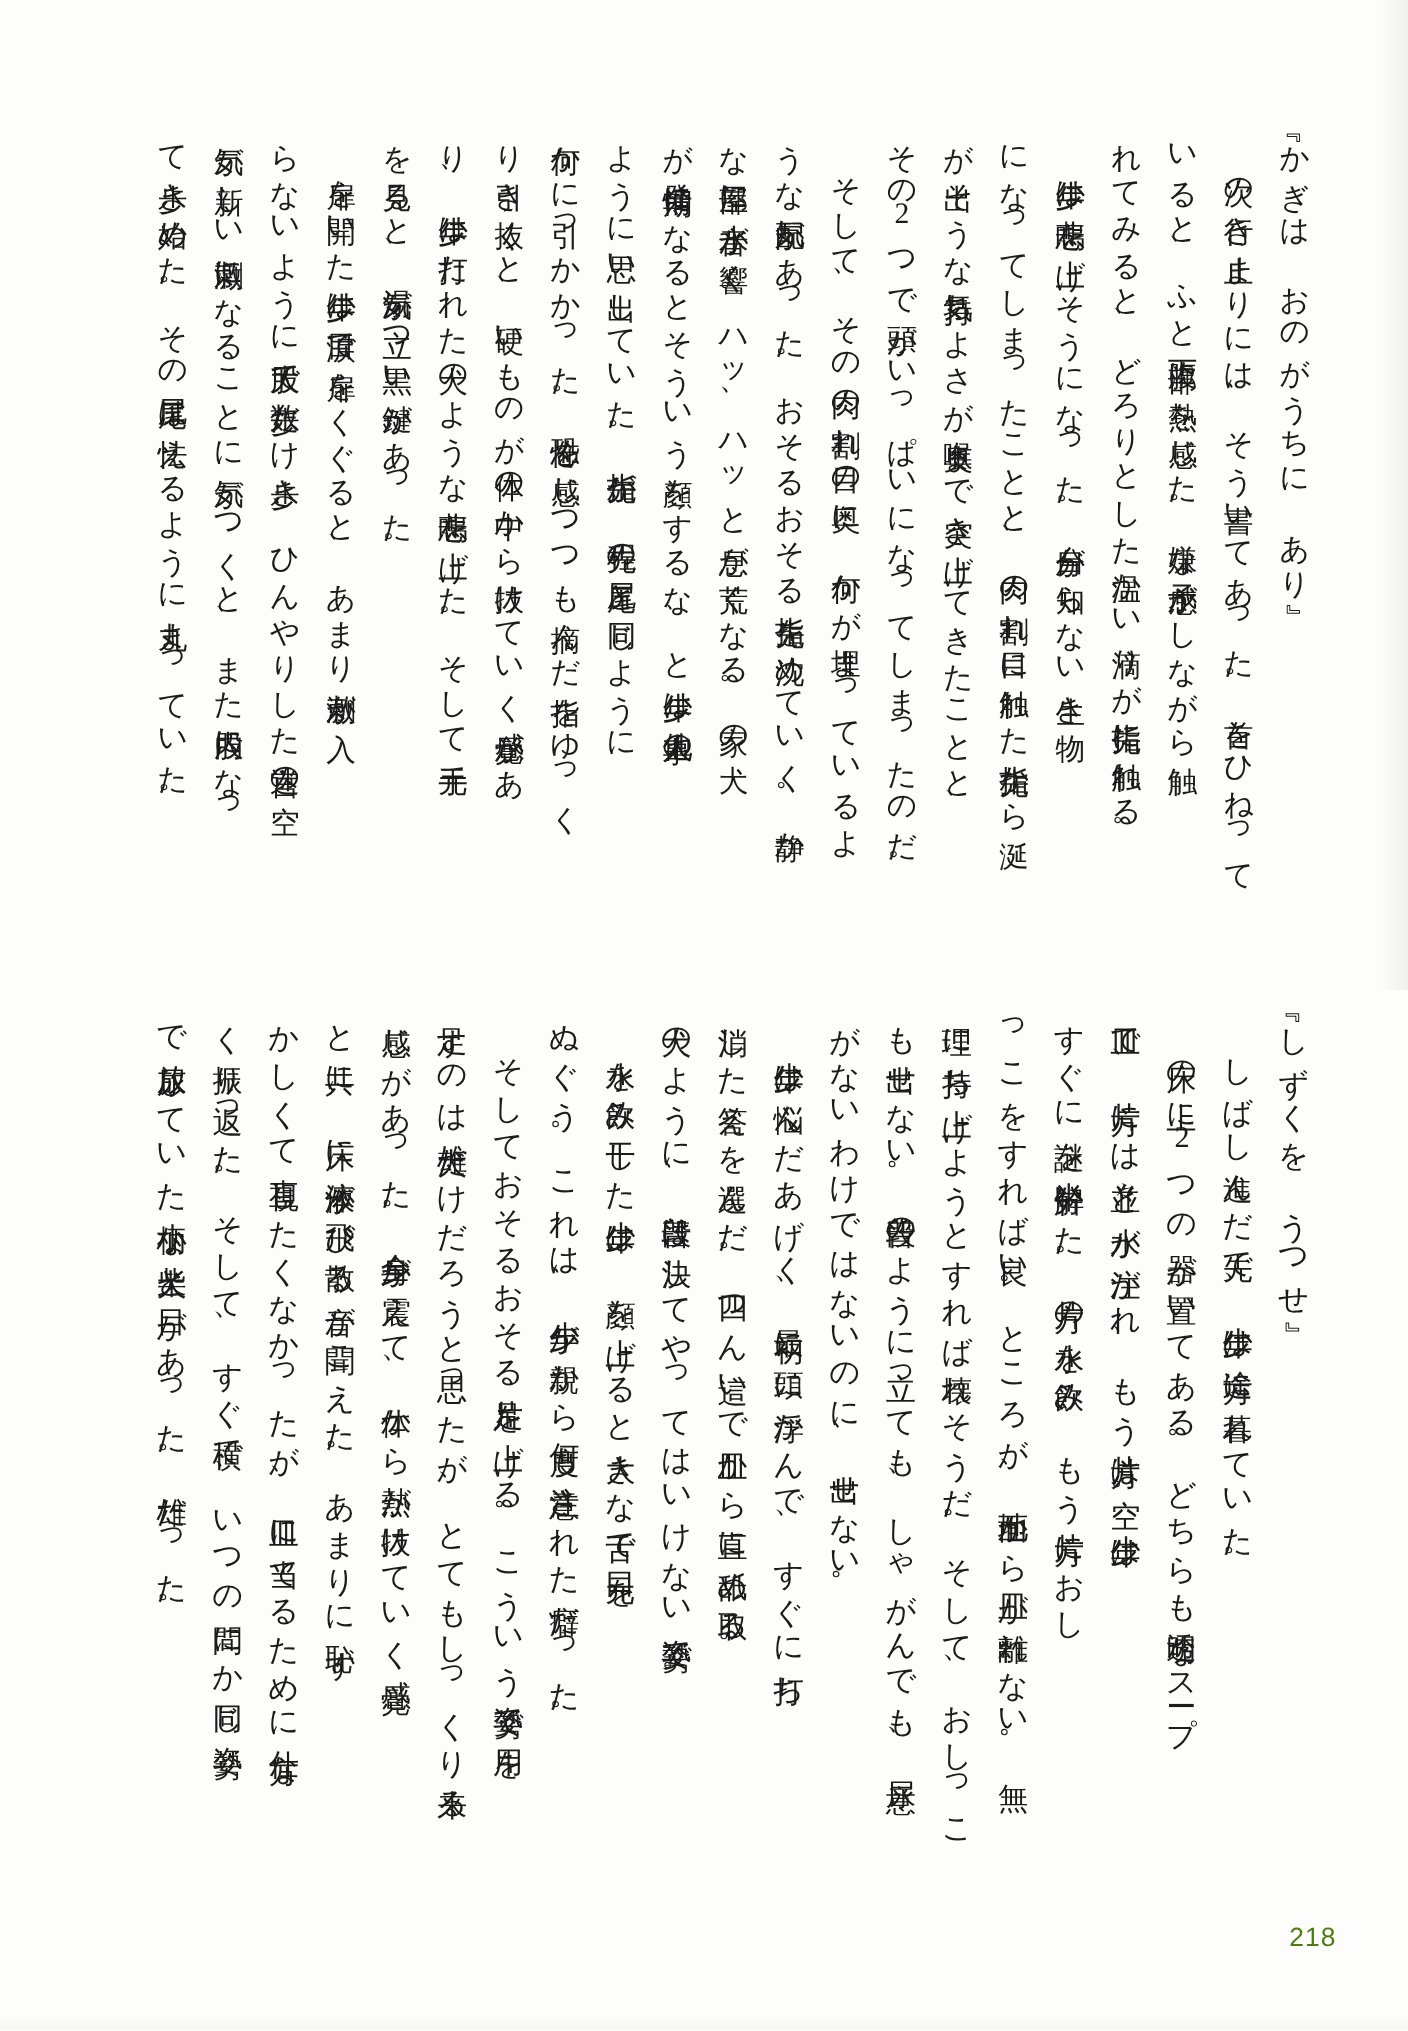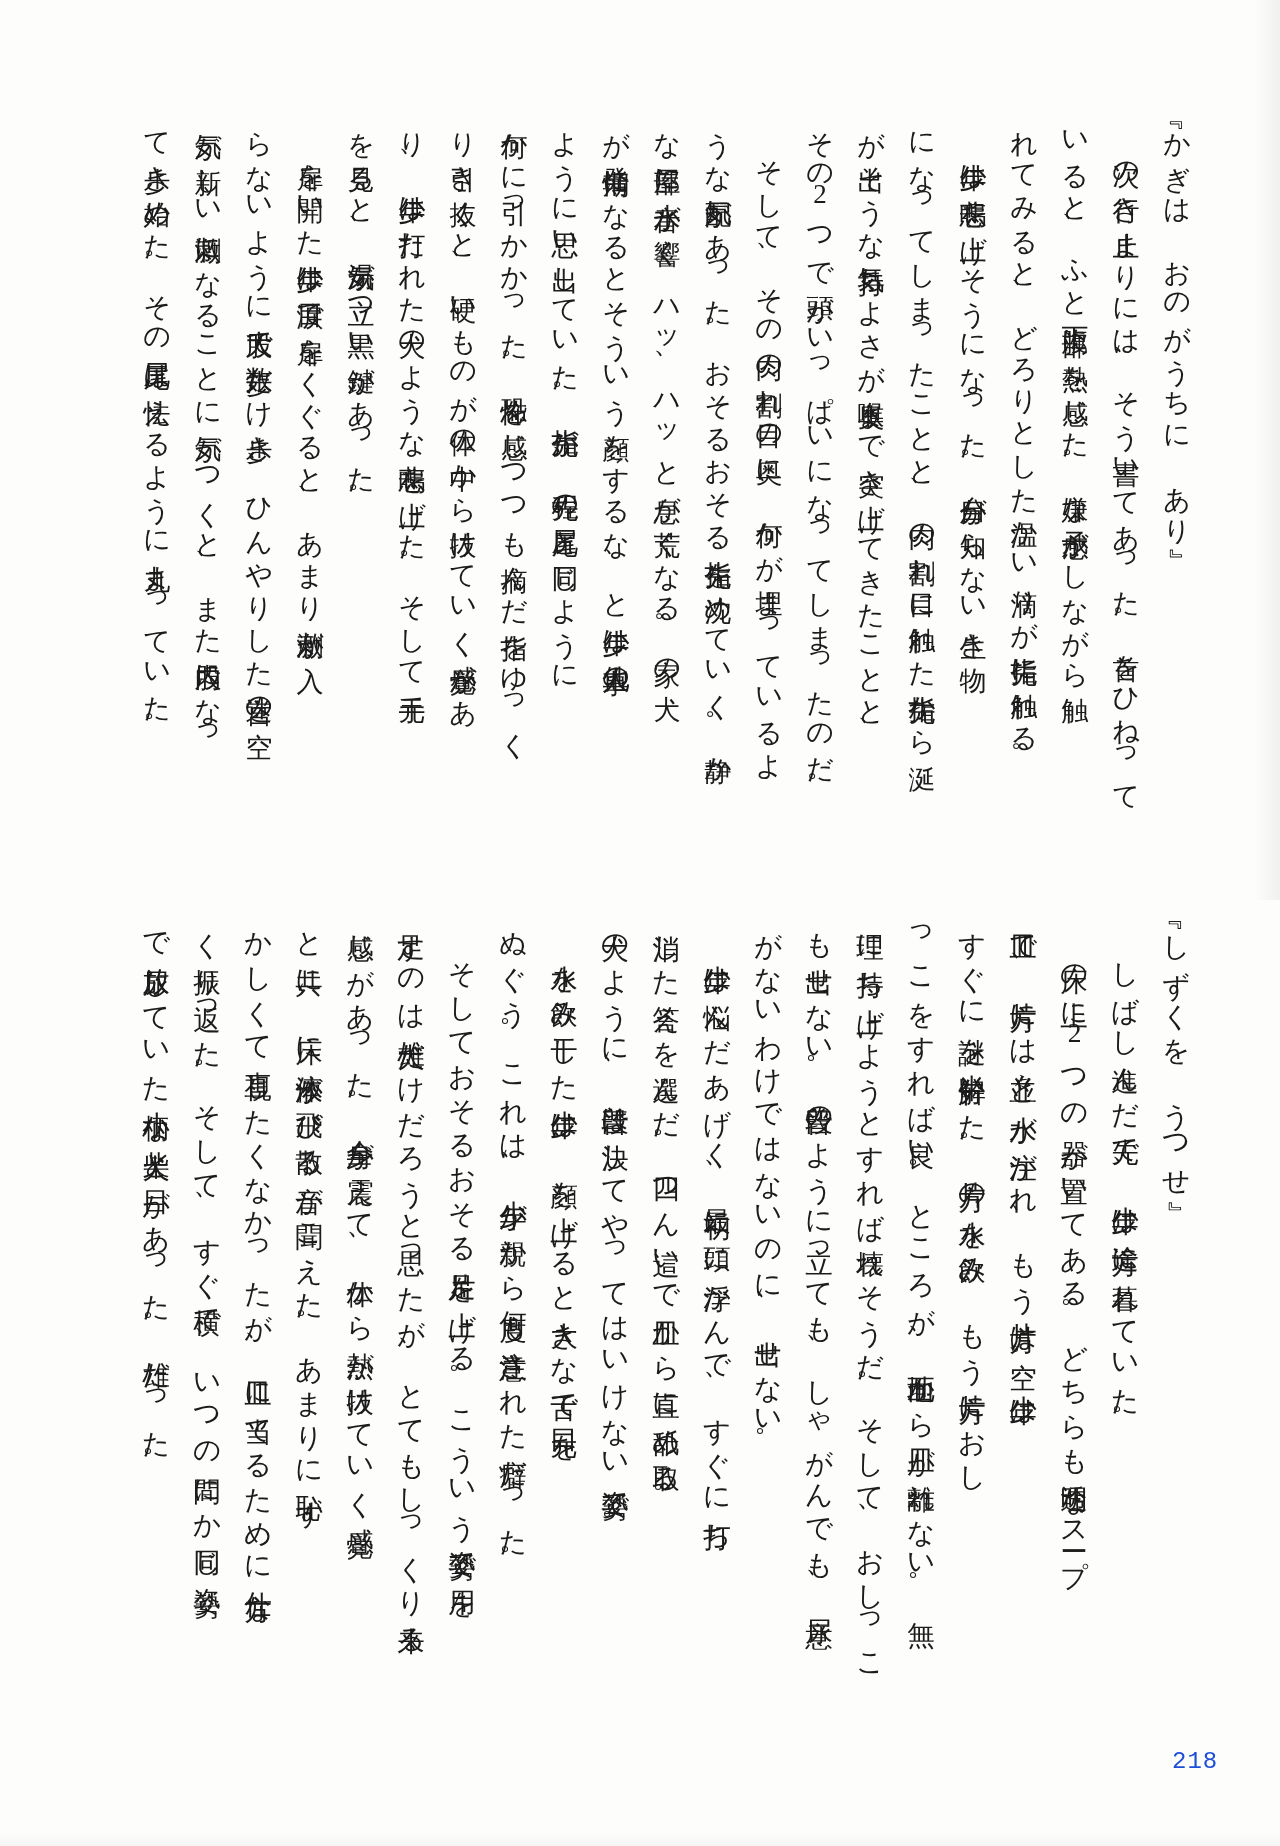--- a/index.html
+++ b/index.html
@@ -60,22 +60,22 @@
   }
   .lines {
     display: contents;
   }
   .page-number {
     position: absolute;
     left: 1172px;
     top: 1748px;
     font-size: 24px;
     letter-spacing: 1px;
-    color: #1d4ed8;
-    font-family: Liberation Mono, monospace;
+    color: #4d7c0f;
+    font-family: Liberation Sans, sans-serif;
   }
 </style>
 </head>
 <body>
 
 <main class="page">
 
   <section class="vtext block-top">
     <p class="title">『かぎは　おのがうちに　あり』</p>
     <div class="lines"><p>　次の行き止まりには、そう書いてあった。首をひねって</p><p>いると、ふと下腹部に熱を感じた。嫌な予感がしながら触</p><p>れてみると、どろりとした温かい滴りが指先に触れる。</p><p>　少年は悲鳴を上げそうになった。自分が知らない生き物</p><p>になってしまったことと、肉の割れ目に触れた指先から涎</p><p>が出そうな気持ちよさが喉奥まで突き上げてきたことと、</p><p>その2つで頭がいっぱいになってしまったのだ。</p><p>　そして、その肉の割れ目の奥に、何かが埋まっているよ</p><p>うな気配があった。おそるおそる指先を沈めていく。静か</p><p>な部屋に水音が響く。ハッ、ハッと息が荒くなる。家の犬</p><p>が発情期になるとそういう顔をするな、と少年は他人事の</p><p>ように思い出していた。指先が、先程の尻尾と同じように</p><p>何かに引っかかった。恐怖を感じつつも摘んだ指をゆっく</p><p>り引き抜くと、硬いものが体の中から抜けていく感覚があ</p><p>り、少年は打たれた犬のような悲鳴を上げた。そして手元</p><p>を見ると、湯気が立つ黒い鍵があった。</p><p>　扉を開いた少年は涙目で扉をくぐると、あまり刺激が入</p><p>らないように大股で数歩だけ歩き、ひんやりした迷宮の空</p><p>気が新しい刺激になることに気がつくと、また内股になっ</p><p>て歩き始めた。その尻尾は怯えるように丸まっていた。</p></div>

